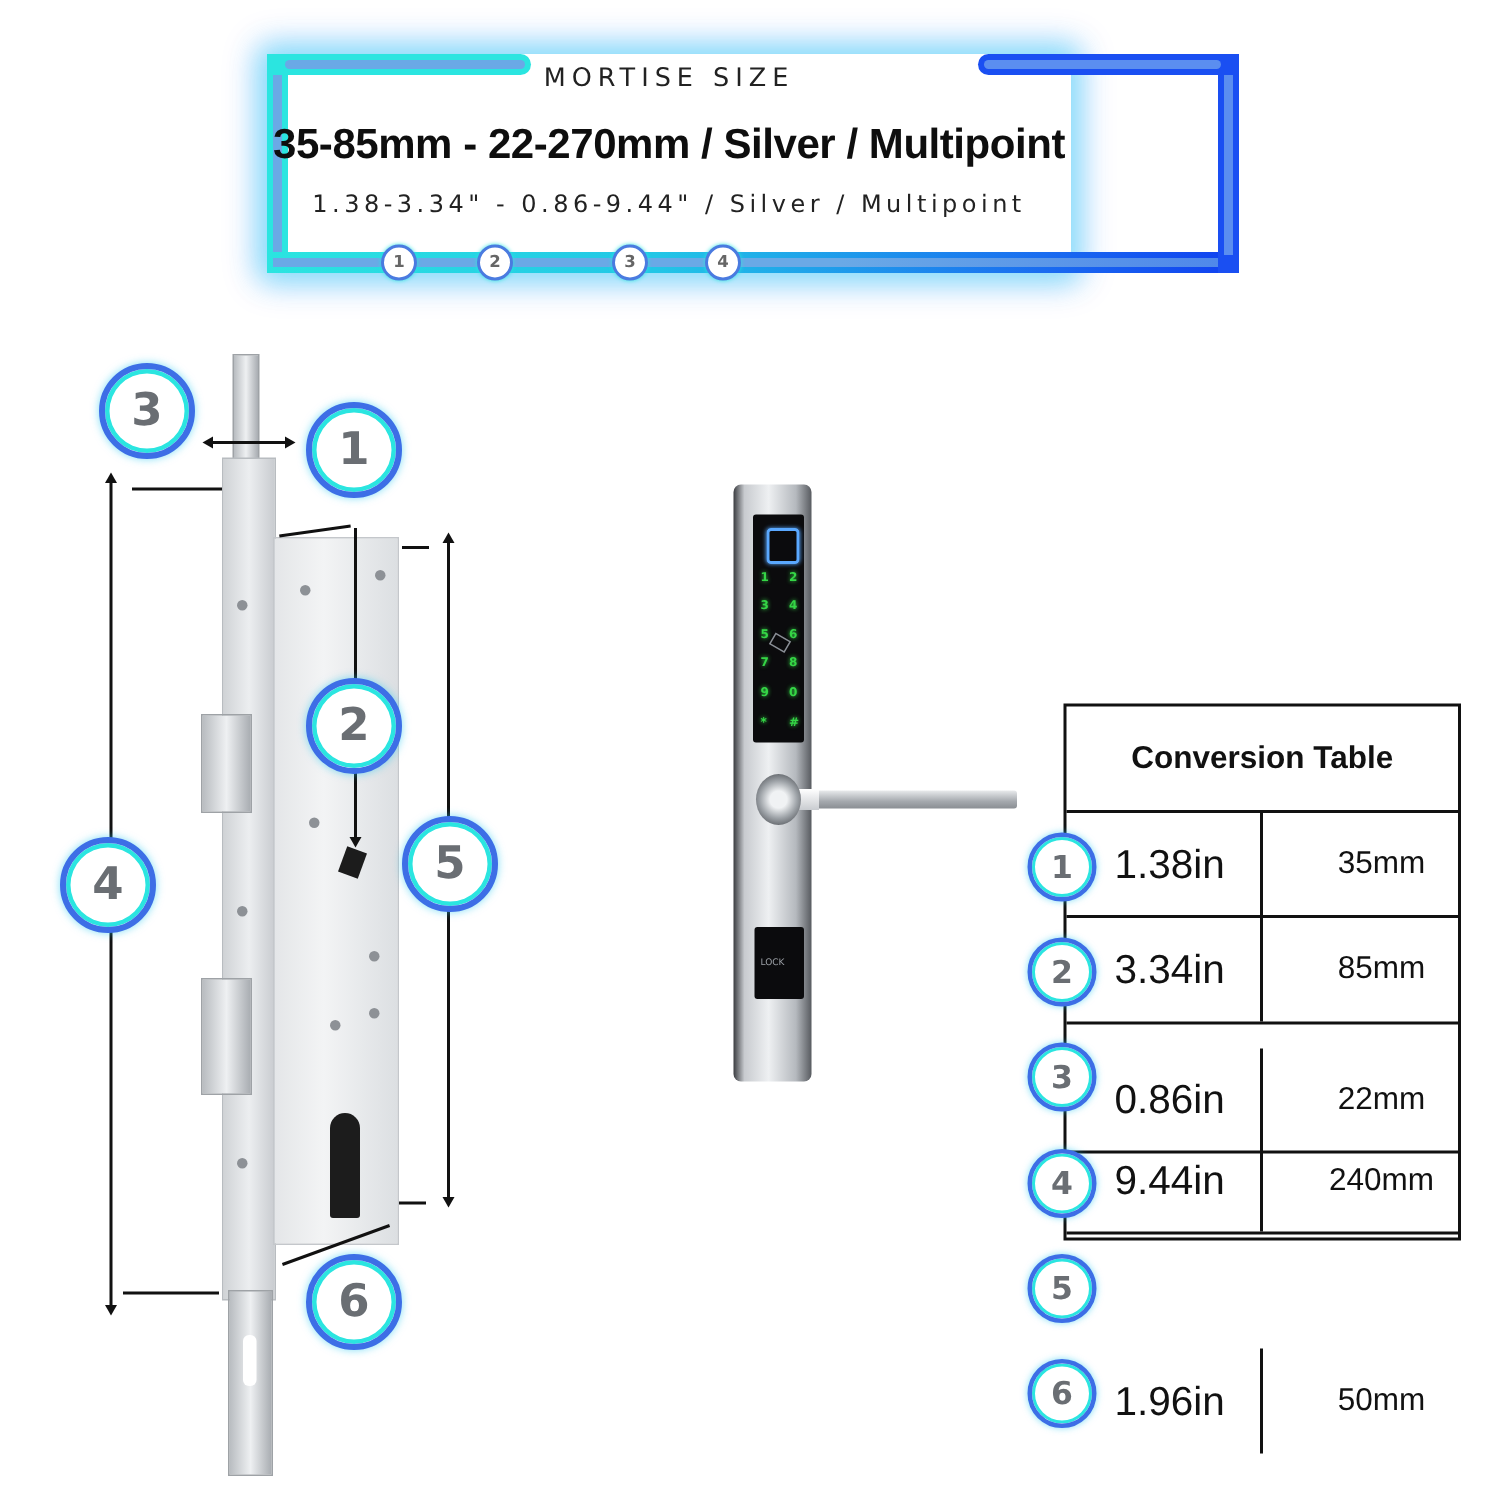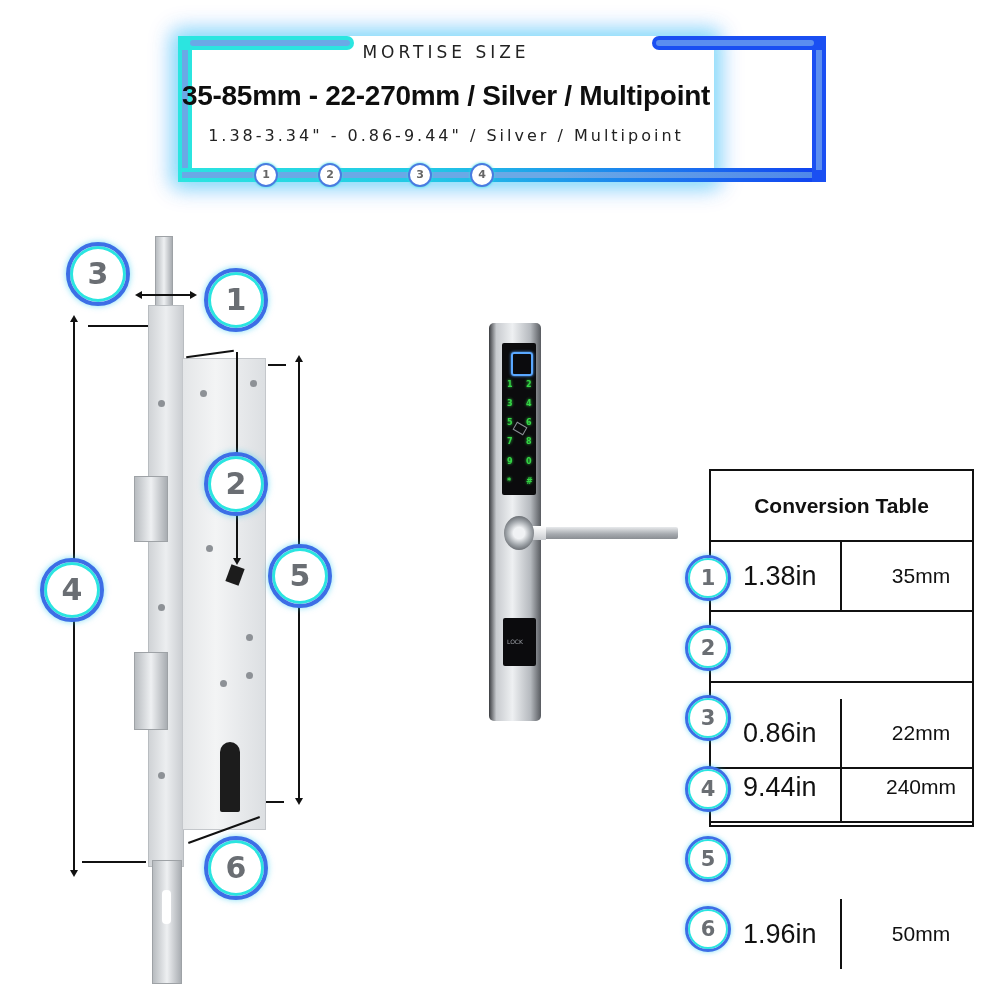--- a/index.html
+++ b/index.html
@@ -169,20 +169,22 @@
   <span class="lock-text">LOCK</span>
 </div>
 
 <div class="ctable">
   <div class="ct-head">Conversion Table</div>
   <div class="ct-row" style="top:71px">
     <div class="ct-in">1.38in</div>
     <div class="ct-mm">35mm</div>
   </div>
   <div class="ct-row" style="top:141.3px">
+    <div class="ct-in">3.34in</div>
+    <div class="ct-mm">85mm</div>
   </div>
   <div class="ct-row" style="top:228px">
     <div class="ct-in">0.86in</div>
     <div class="ct-mm">22mm</div>
   </div>
   <div class="ct-row" style="top:281.9px">
     <div class="ct-in">9.44in</div>
     <div class="ct-mm">240mm</div>
   </div>
   <div class="ct-row" style="top:428px">

